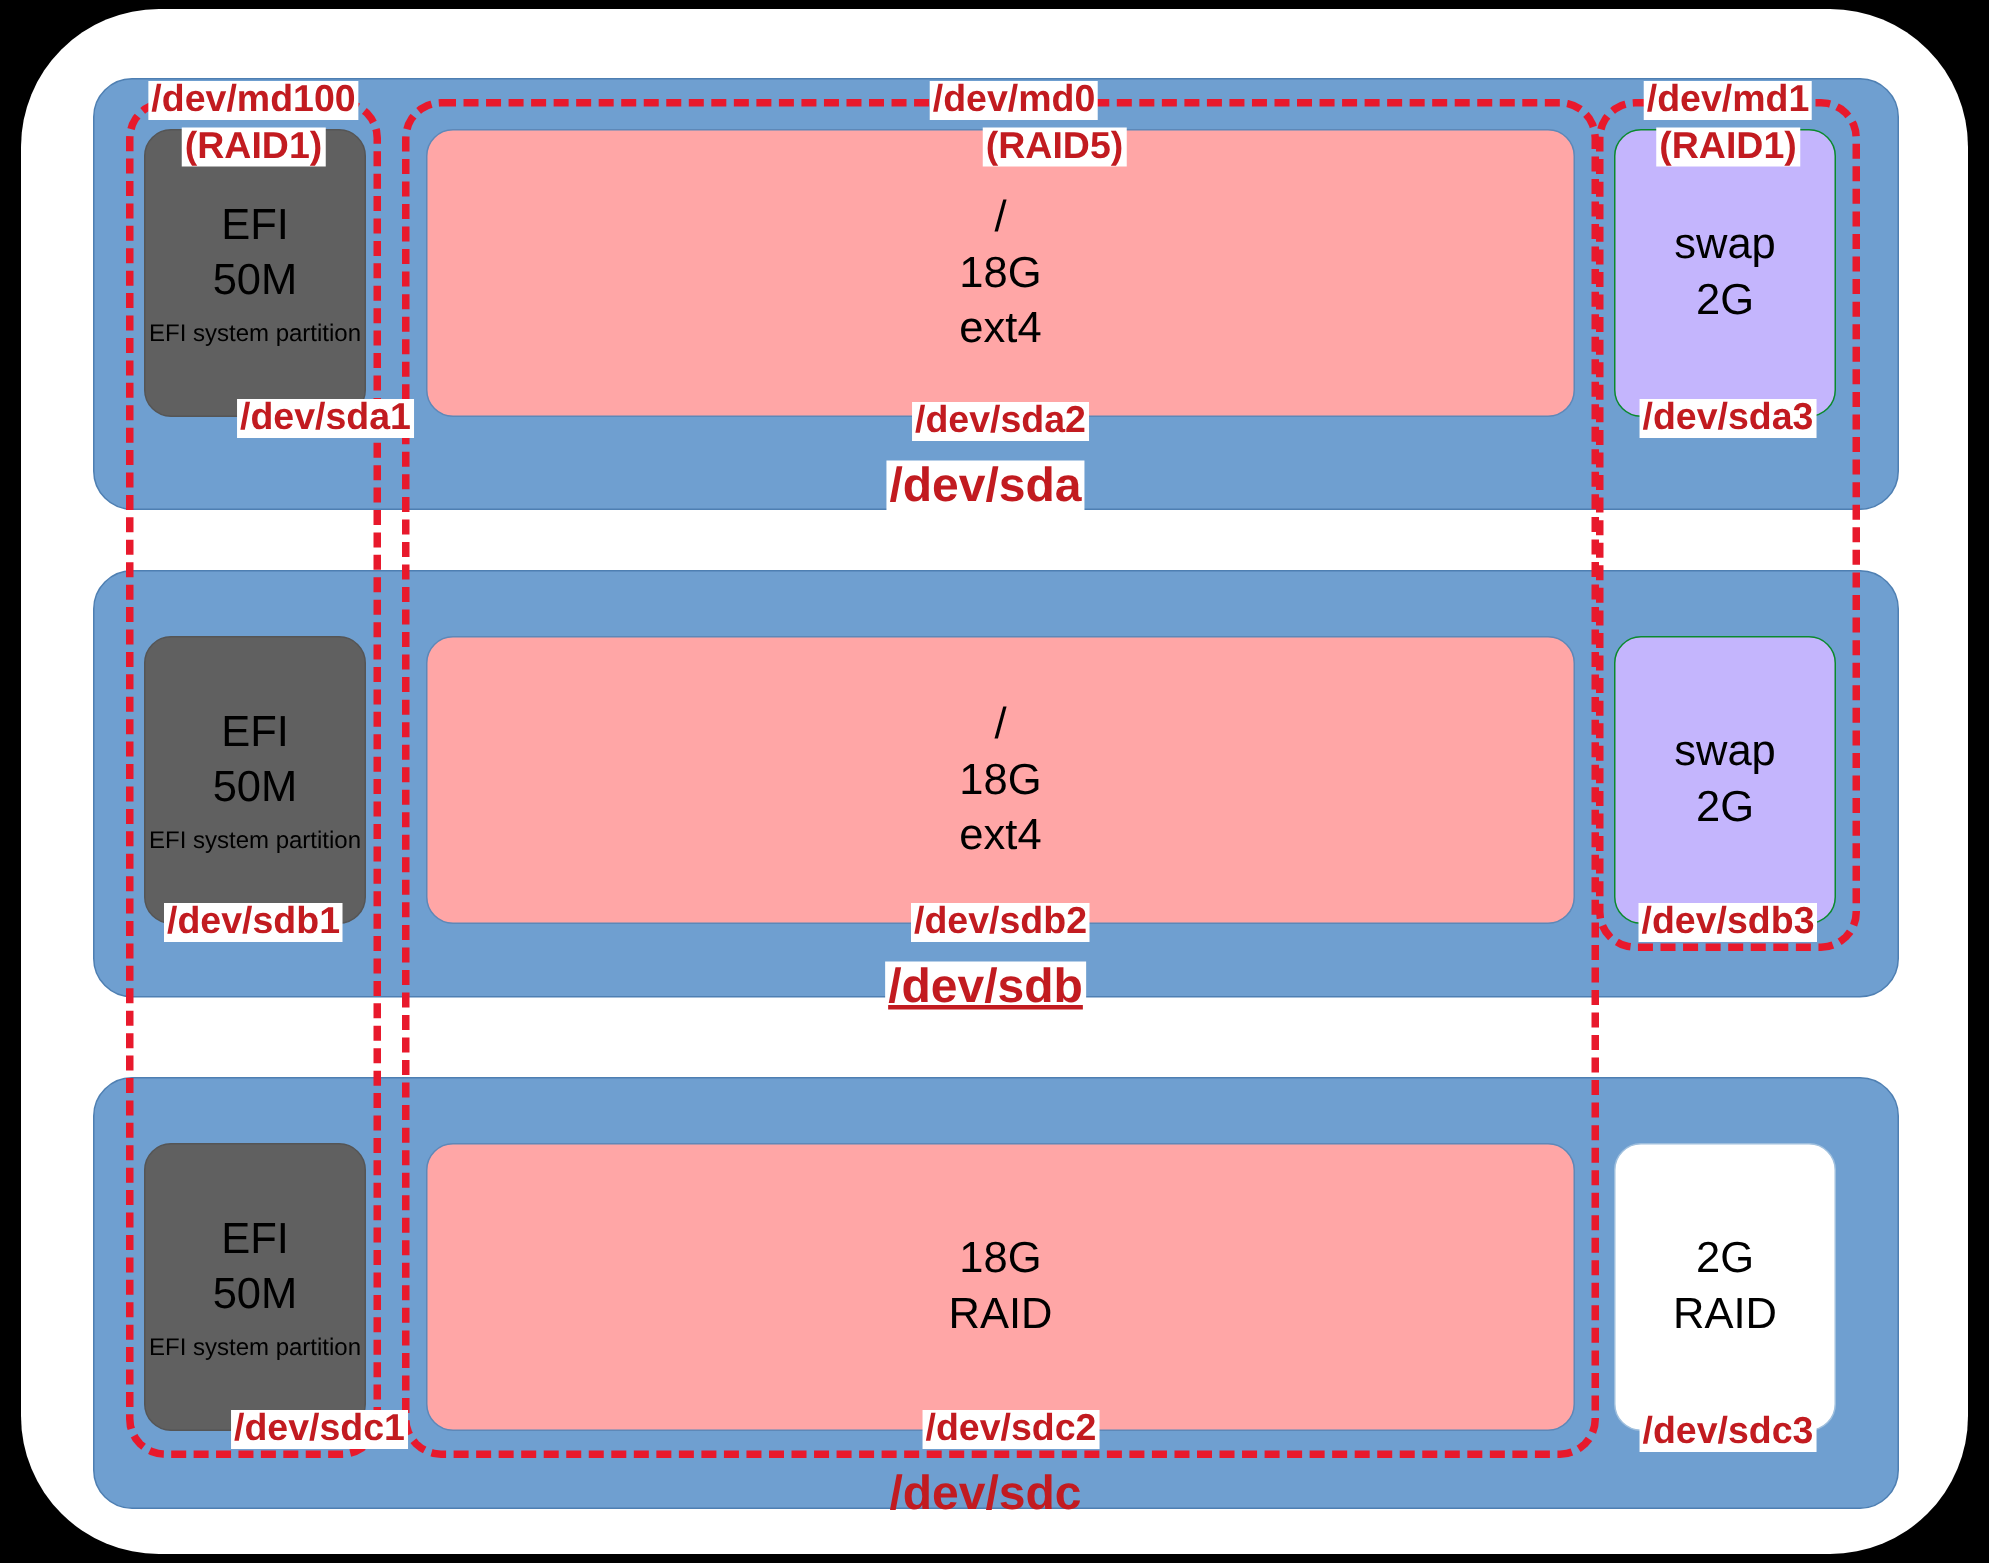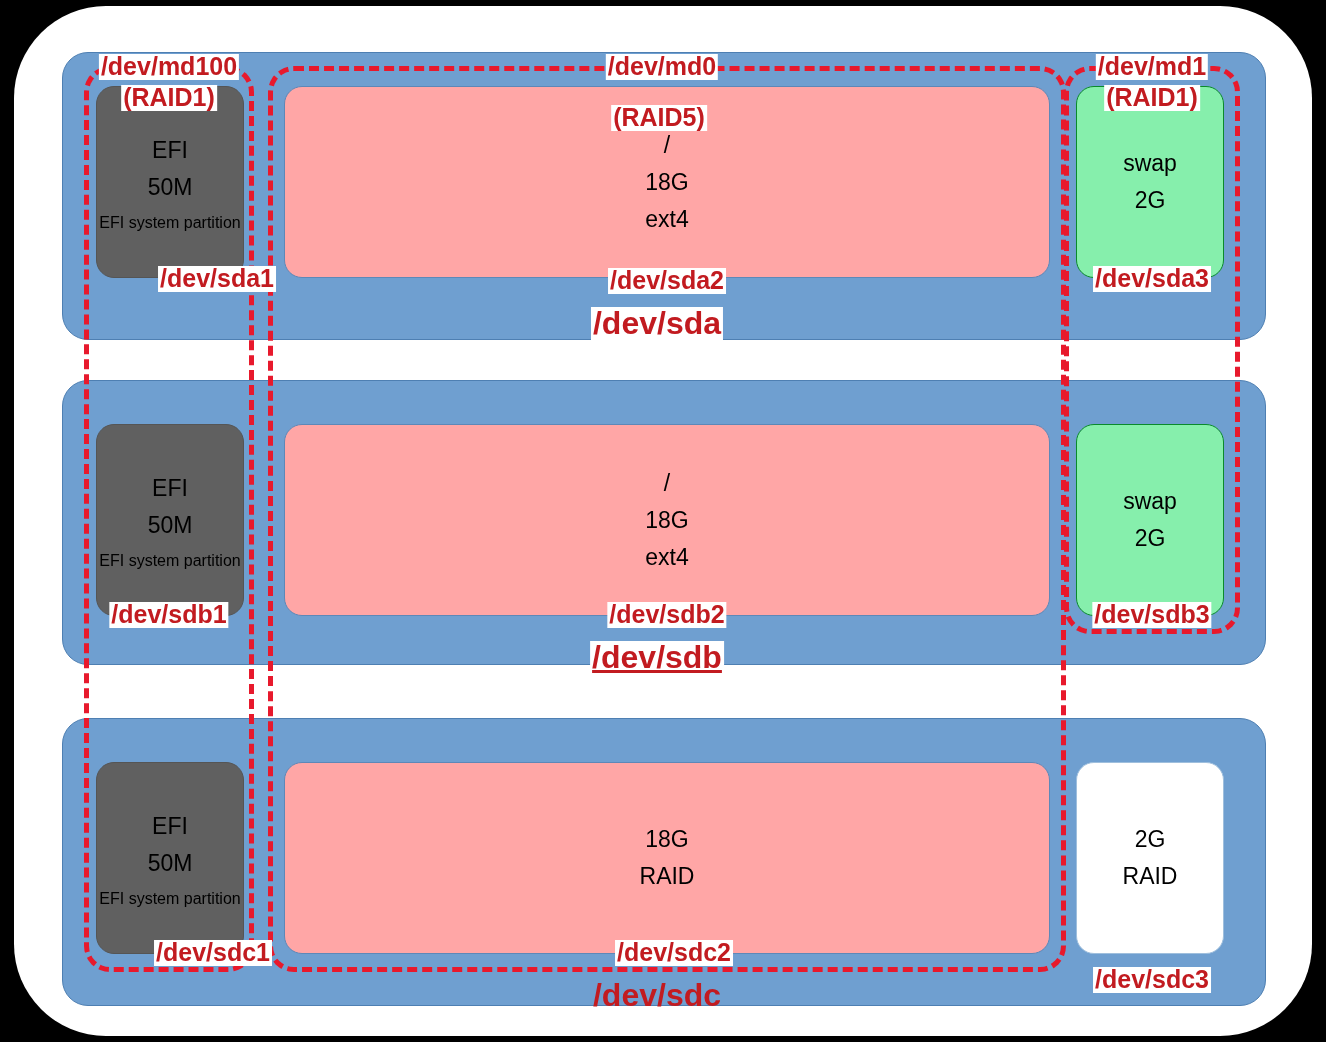--- a/index.html
+++ b/index.html
@@ -52,35 +52,35 @@
     border: 1px solid rgba(0,0,0,0.12);
     display: flex;
     flex-direction: column;
     align-items: center;
     justify-content: center;
     text-align: center;
     color: #000000;
   }
   .part.gray  { background: #606060; border-color:#555; }
   .part.pink  { background: #ffa6a6; border-color:#5d88b8; }
-  .part.green { background: #86efac; border-color:#0a8a2c; }
+  .part.green { background: #c4b5fd; border-color:#0a8a2c; }
   .part.white { background: #ffffff; border-color:#9fbfdd; }
 
   
   .col-efi  { left: 96px;  width: 148px; }
   .col-main { left: 284px; width: 766px; }
   .col-swap { left: 1076px;width: 148px; }
 
   .row-a { top: 86px;  height: 192px; }
   .row-b { top: 424px; height: 192px; }
   .row-c { top: 762px; height: 192px; }
 
   
   .p-line {
-    font-size: 23px;
+    font-size: 29px;
     line-height: 37px;
     font-weight: 400;
     letter-spacing: 0px;
   }
   .p-sub {
     font-size: 16px;
     line-height: 19px;
     margin-top: 7px;
   }
   .p-stack { display: flex; flex-direction: column; align-items:center; }
@@ -196,34 +196,34 @@
     </div>
   </div>
 
   <div class="raidbox raid-md100"></div>
   <div class="raidbox raid-md0"></div>
   <div class="raidbox raid-md1"></div>
 
   <div class="rlabel md-name center-x" style="left:169px; top:54px;">/dev/md100</div>
   <div class="rlabel md-type center-x" style="left:169px; top:85px;">(RAID1)</div>
 
-  <div class="rlabel md-name center-x" style="left:662px; top:54px;">/dev/md0</div>
-  <div class="rlabel md-type center-x" style="left:659px; top:85px;margin-top:20px;">(RAID5)</div>
+  <div class="rlabel md-name center-x" style="left:676px; top:54px;">/dev/md0</div>
+  <div class="rlabel md-type center-x" style="left:703px; top:85px;">(RAID5)</div>
 
   <div class="rlabel md-name center-x" style="left:1152px; top:54px;">/dev/md1</div>
   <div class="rlabel md-type center-x" style="left:1152px; top:85px;">(RAID1)</div>
 
   <div class="rlabel part-name center-x" style="left:169px; top:266px;margin-left:48px;">/dev/sda1</div>
   <div class="rlabel part-name center-x" style="left:667px; top:268px;">/dev/sda2</div>
   <div class="rlabel part-name center-x" style="left:1152px; top:266px;">/dev/sda3</div>
 
   <div class="rlabel part-name center-x" style="left:169px; top:602px;">/dev/sdb1</div>
   <div class="rlabel part-name center-x" style="left:667px; top:602px;">/dev/sdb2</div>
   <div class="rlabel part-name center-x" style="left:1152px; top:602px;">/dev/sdb3</div>
 
   <div class="rlabel part-name center-x" style="left:169px; top:940px;margin-left:44px;">/dev/sdc1</div>
   <div class="rlabel part-name center-x" style="left:674px; top:940px;">/dev/sdc2</div>
-  <div class="rlabel part-name center-x" style="left:1152px; top:942px;margin-top:25px;">/dev/sdc3</div>
+  <div class="rlabel part-name center-x" style="left:1152px; top:942px;">/dev/sdc3</div>
 
   <div class="rlabel disk-name center-x" style="left:657px; top:307px;">/dev/sda</div>
   <div class="rlabel disk-name center-x" style="left:657px; top:641px;text-decoration:underline;">/dev/sdb</div>
   <div class="rlabel disk-name center-x nobg" style="left:657px; top:979px;">/dev/sdc</div>
 </div>
 
 </body></html>

